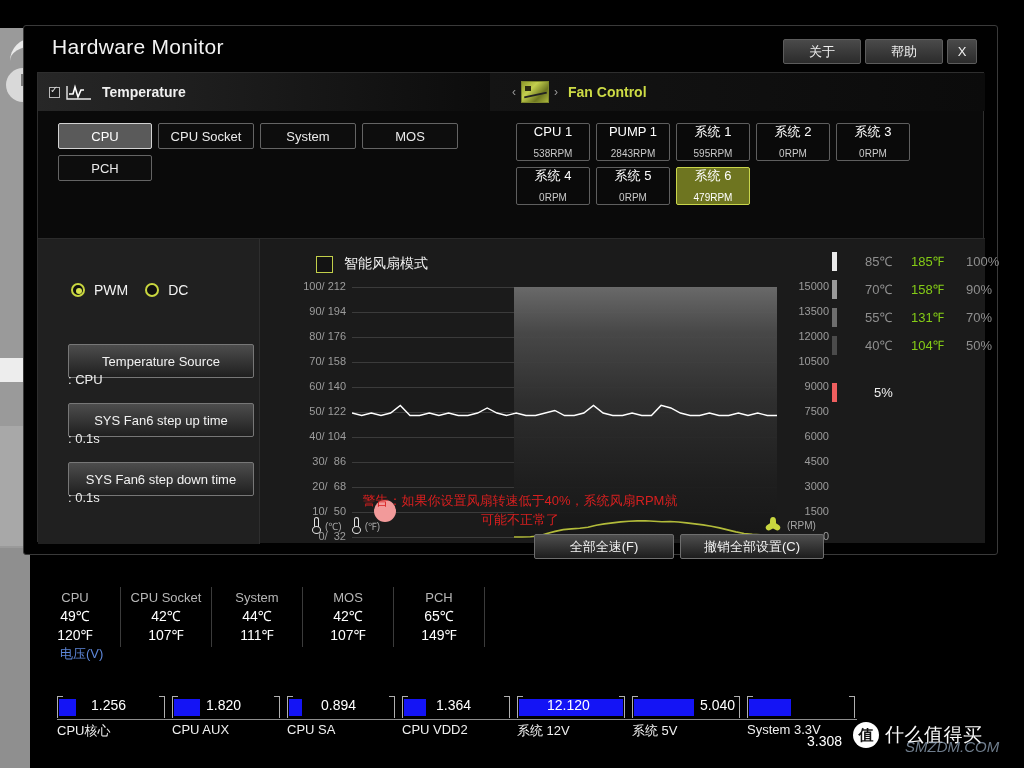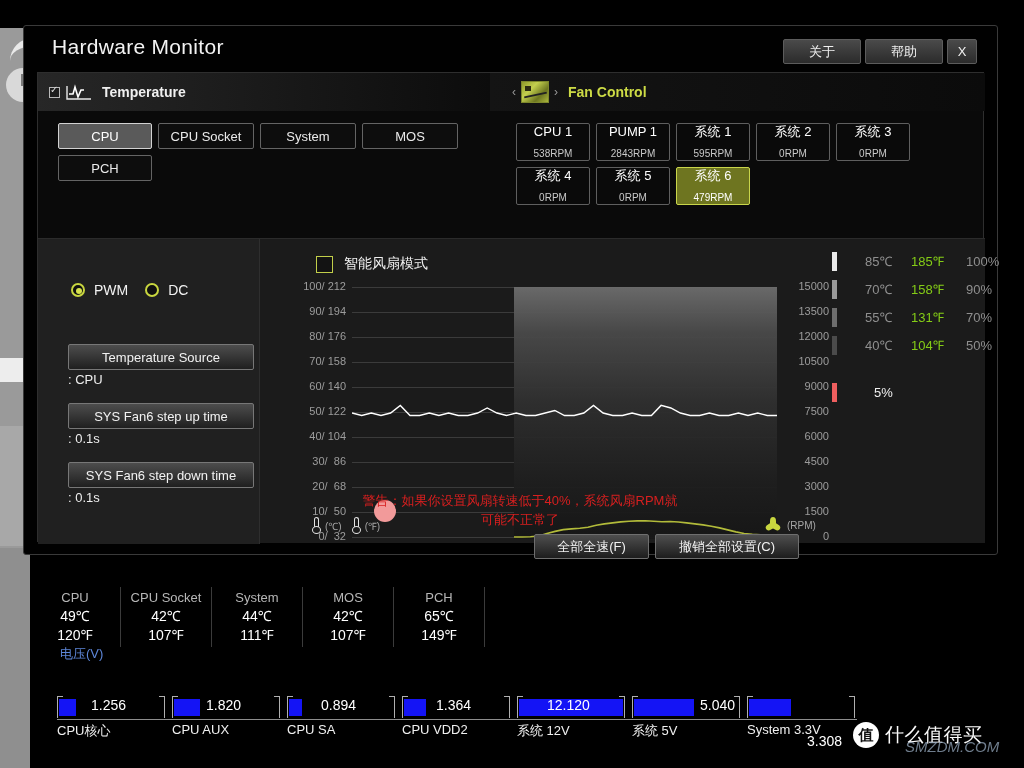--- a/index.html
+++ b/index.html
@@ -184,21 +184,21 @@
     width: 14px; height: 14px; border-radius: 50%;
     border: 2px solid #c8d63f; background: #101010; position: relative; flex: none;
   }
   .rad.on:after {
     content: ""; position: absolute; left: 3px; top: 3px;
     width: 6px; height: 6px; border-radius: 50%; background: #d6e24d;
   }
   .rad-lbl { font-size: 14px; color: #f2f2f2; }
 
   .lbl-btn {
-    position: absolute; left: 30px; width: 186px; height: 26px;
+    position: absolute; left: 30px; width: 186px; height: 34px;
     background: linear-gradient(#4d4d4d, #1f1f1f);
     border: 1px solid #777; border-radius: 2px;
     display: flex; align-items: center; justify-content: center;
     font-size: 13px; color: #f2f2f2;
   }
   .lbl-val {
     position: absolute; left: 30px; font-size: 13px; color: #ededed;
   }
 
   
@@ -538,21 +538,21 @@
               <div class="lg-row cur">
                 <div class="lg-bar"></div>
                 <div class="lg-p">5%</div>
               </div>
             </div>
         </div>
       </div>
     </div>
 
     <div class="act-row" style="position:absolute;left:510px;top:508px;">
-      <div class="act" style="width:115px">全部全速(F)</div>
+      <div class="act" style="width:140px">全部全速(F)</div>
       <div class="act" style="width:144px">撤销全部设置(C)</div>
     </div>
   </div>
 
   <div class="sensors" id="sensor-strip">
       <div class="sensor">
         <div class="s-n">CPU</div>
         <div class="s-c">49℃</div>
         <div class="s-f">120℉</div>
       </div>

